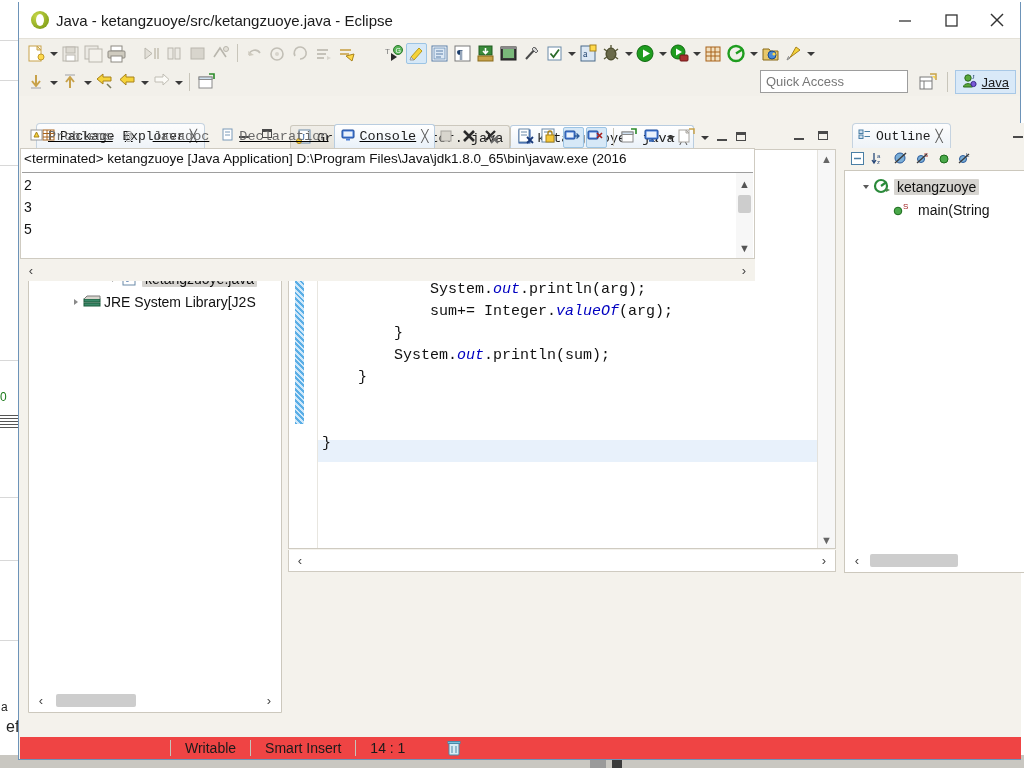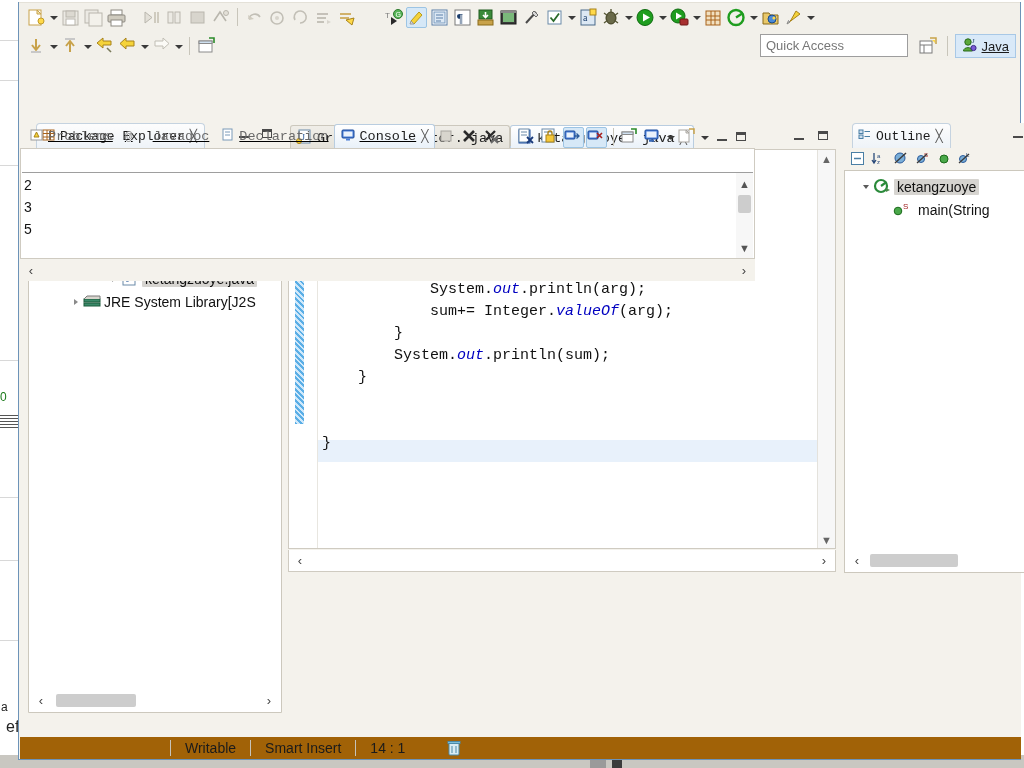--- a/index.html
+++ b/index.html
@@ -136,21 +136,21 @@
   #con-toolrow{position:absolute;right:4px;top:3px;height:22px;display:flex;align-items:center;}
   #con-body{position:absolute;left:0;top:25px;width:735px;height:111px;background:#ffffff;border:1px solid #cfcbc1;box-sizing:border-box;}
   #con-hdr{position:absolute;left:3px;top:2px;font-size:13.5px;color:#111;white-space:nowrap;}
   #con-rule{position:absolute;left:1px;top:23px;right:1px;height:1px;background:#9e9e9e;}
   .con-line{position:absolute;left:3px;font-family:"Liberation Sans",sans-serif;font-size:14px;color:#111;}
   #con-vscroll{position:absolute;right:1px;top:24px;width:17px;height:85px;background:#f7f7f7;}
   #con-vthumb{position:absolute;left:2px;top:22px;width:13px;height:18px;background:#cdcdcd;border-radius:2px;}
   #con-hscroll{position:absolute;left:0;top:136px;width:735px;height:22px;}
 
   
-  #statusbar{position:absolute;left:1px;top:735px;width:1001px;height:22px;background:#a16207;display:flex;align-items:center;}
+  #statusbar{position:absolute;left:1px;top:735px;width:1001px;height:22px;background:#ef4444;display:flex;align-items:center;}
   .sb-sep{width:1px;height:16px;background:#c6c3ba;}
   .sb-cell{font-size:14px;color:#1b1b1b;padding:0 14px;white-space:nowrap;}
   #sb-mem{position:relative;width:172px;height:19px;background:#ffffff;border:1px solid #c6c3ba;box-sizing:border-box;display:flex;align-items:center;justify-content:center;}
   #sb-mem-fill{position:absolute;left:0;top:0;height:100%;background:#fdf8d8;}
   #sb-mem-lbl{position:relative;font-size:14px;color:#1b1b1b;}
   #sb-trash{width:22px;height:19px;margin-left:4px;position:relative;}
   svg{overflow:visible;}
 </style>
 </head>
 <body>
@@ -168,20 +168,45 @@
   <div id="bg-hatch"></div>
   <div id="bg-txt1">a</div>
   <div id="bg-txt2">ef</div>
   <div id="bg-bottom-bar"></div>
   <div id="bg-tb1"></div>
   <div id="bg-tb2"></div>
 </div>
 
 <div id="win">
 
+  <div id="titlebar">
+    <div id="title-icon">
+      <div class="ring"></div>
+        <div class="hole"></div>
+    </div>
+    <div id="title-text">Java - ketangzuoye/src/ketangzuoye.java - Eclipse</div>
+    <div id="win-controls">
+      <div class="wbtn">
+        <svg width="16" height="16">
+            <line x1="2" y1="9" x2="14" y2="9" stroke="#333" stroke-width="1.3"></line>
+          </svg>
+      </div>
+      <div class="wbtn">
+        <svg width="16" height="16">
+            <rect x="3" y="3" width="11" height="11" fill="none" stroke="#333" stroke-width="1.3"></rect>
+          </svg>
+      </div>
+      <div class="wbtn">
+        <svg width="18" height="18">
+            <line x1="3" y1="3" x2="15" y2="15" stroke="#333" stroke-width="1.4"></line>
+            <line x1="15" y1="3" x2="3" y2="15" stroke="#333" stroke-width="1.4"></line>
+          </svg>
+      </div>
+    </div>
+  </div>
 
 
   <div id="toolbar1">
     <div class="tb-icon">
       <svg width="21" height="21">
           <rect x="3" y="3" width="12" height="15" fill="#fff" stroke="#c8a24a"></rect>
           <path d="M11 3 L15 7 L11 7 Z" fill="#f0e4b0" stroke="#c8a24a"></path>
           <circle cx="15" cy="14" r="3" fill="#ffd94a" stroke="#c09a2a"></circle>
         </svg>
     </div>
@@ -857,20 +882,21 @@
                 <path d="M12 2 L17 2 L17 7" fill="none" stroke="#c8a24a" stroke-width="1.5"></path>
               </svg>
           </span>
           <span class="caret"></span>
           <span class="mm mm-min" style="margin:0 5px;"></span>
           <span class="mm mm-max" style="margin-right:3px;"></span>
         </div>
       </div>
 
       <div id="con-body">
+        <div id="con-hdr">&lt;terminated&gt; ketangzuoye [Java Application] D:\Program Files\Java\jdk1.8.0_65\bin\javaw.exe (2016</div>
         <div id="con-rule"></div>
         <div class="con-line" style="top:28px;">2</div>
         <div class="con-line" style="top:50px;">3</div>
         <div class="con-line" style="top:72px;">5</div>
         <div id="con-vscroll">
           <span class="vs-arrow" style="top:2px;color:#555;">▲</span>
           <div id="con-vthumb"></div>
           <span class="vs-arrow" style="top:66px;color:#555;">▼</span>
         </div>
       </div>

